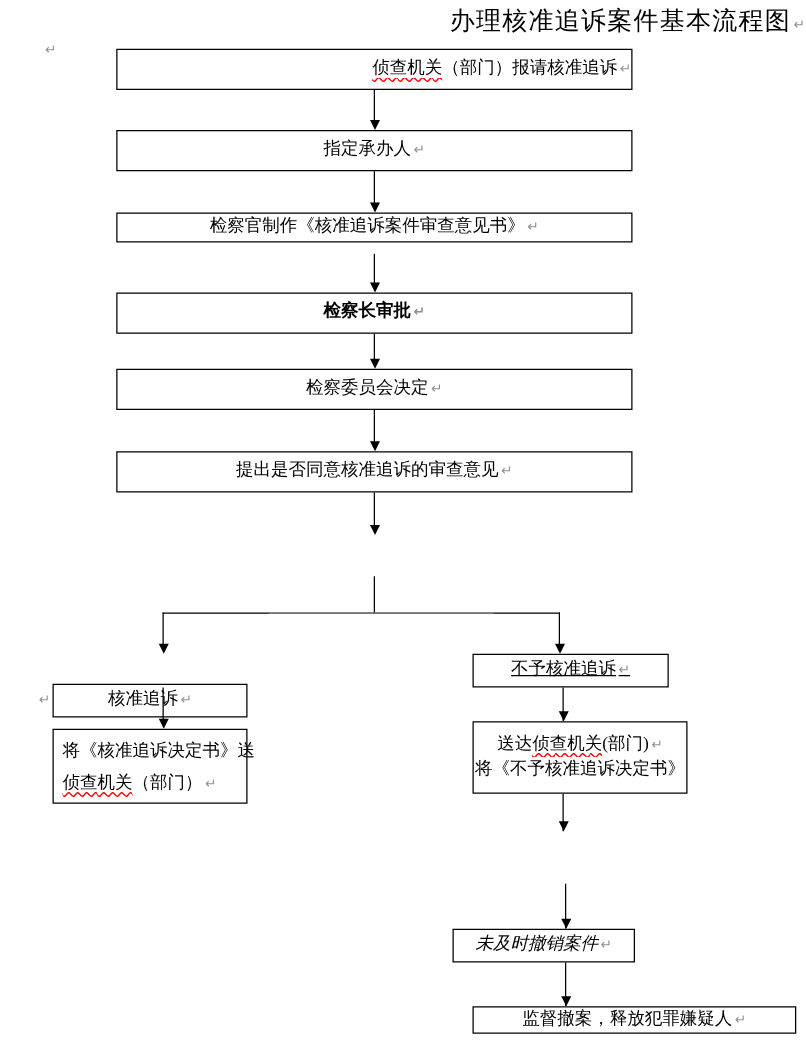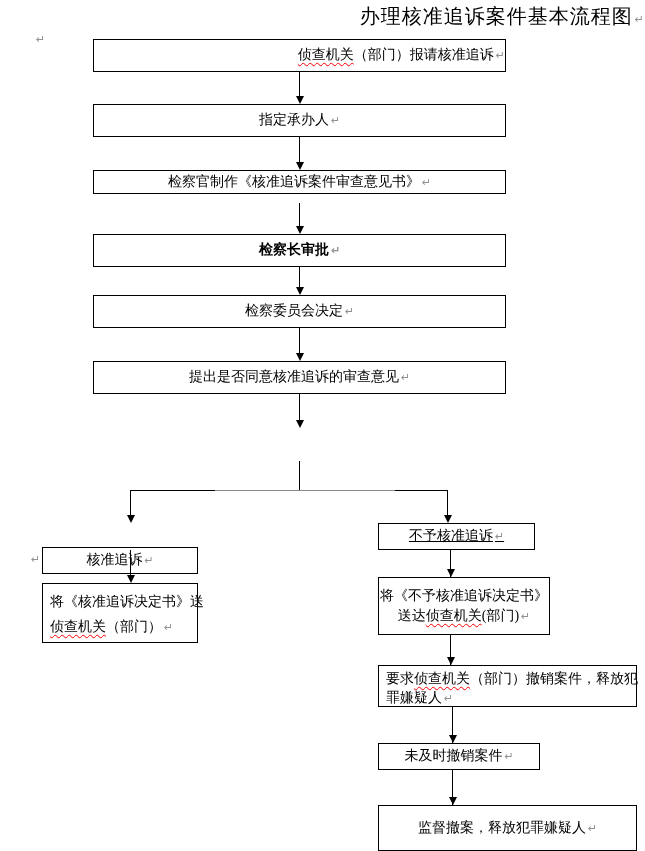--- a/index.html
+++ b/index.html
@@ -103,40 +103,36 @@
 
   <div class="box center" style="left:378px;top:523px;width:157px;height:27px;text-decoration:underline;">
     <span><span>不予核准追诉</span><span class="pilcrow">↵</span></span>
   </div>
 
   <div class="vline" style="left:450px;top:550px;height:27px;"></div>
   <div class="arrowhead" style="left:447px;top:569px;"></div>
 
   <div class="box center" style="left:378px;top:577px;width:172px;height:58px;">
     <span>
+      <span class="ln" style="white-space:nowrap;display:block;"><span>送达</span><span class="sp">侦查机关</span><span>(部门)</span><span class="pilcrow">↵</span></span>
       <span class="ln" style="white-space:nowrap;display:block;">将《不予核准追诉决定书》</span>
-      <span class="ln" style="white-space:nowrap;display:block;"><span>送达</span><span class="sp">侦查机关</span><span>(部门)</span><span class="pilcrow">↵</span></span>
     </span>
   </div>
 
   <div class="vline" style="left:450px;top:635px;height:30px;"></div>
   <div class="arrowhead" style="left:447px;top:657px;"></div>
 
-  <div class="box leftalign" style="left:378px;top:665px;width:259px;height:42px;line-height:19px;padding-top:3px;">
-    <span class="ln"><span>要求</span><span class="sp">侦查机关</span><span>（部门）撤销案件，释放犯</span></span>
-    <span class="ln"><span>罪嫌疑人</span><span class="pilcrow">↵</span></span>
-  </div>
 
   <div class="vline" style="left:452px;top:707px;height:36px;"></div>
   <div class="arrowhead" style="left:449px;top:735px;"></div>
 
-  <div class="box center" style="left:378px;top:743px;width:162px;height:27px;">
+  <div class="box center" style="left:362px;top:743px;width:146px;height:27px;font-style:italic;">
     <span><span>未及时撤销案件</span><span class="pilcrow">↵</span></span>
   </div>
 
   <div class="vline" style="left:452px;top:770px;height:35px;"></div>
   <div class="arrowhead" style="left:449px;top:797px;"></div>
 
-  <div class="box center" style="left:378px;top:805px;width:259px;height:46px;">
+  <div class="box center" style="left:378px;top:805px;width:259px;height:22px;">
     <span><span>监督撤案，释放犯罪嫌疑人</span><span class="pilcrow">↵</span></span>
   </div>
 
 </div>
 
 </body></html>

